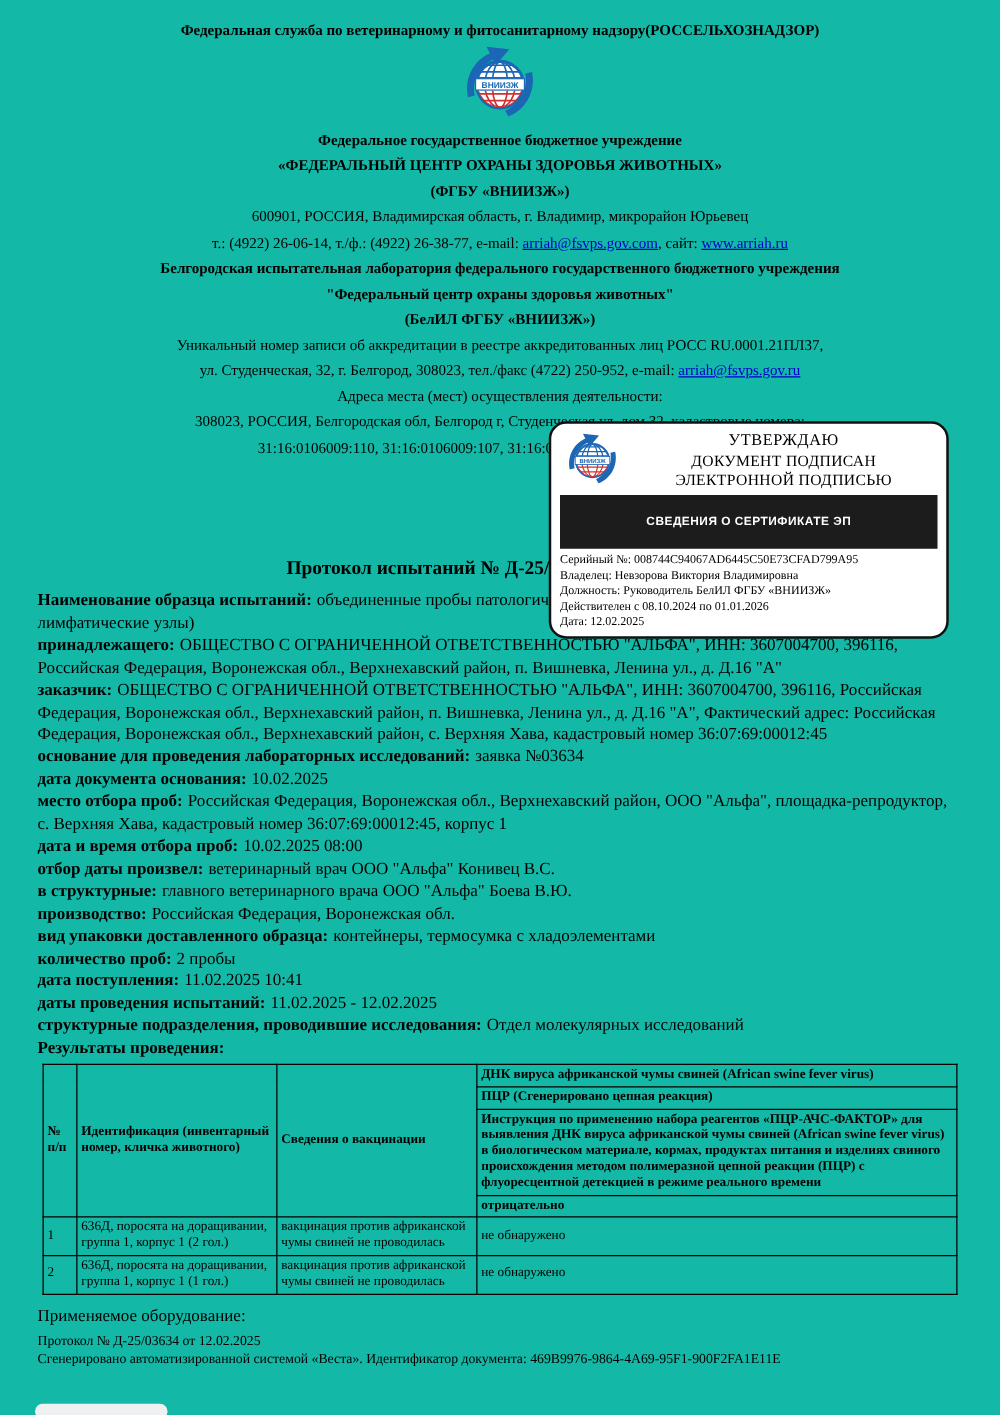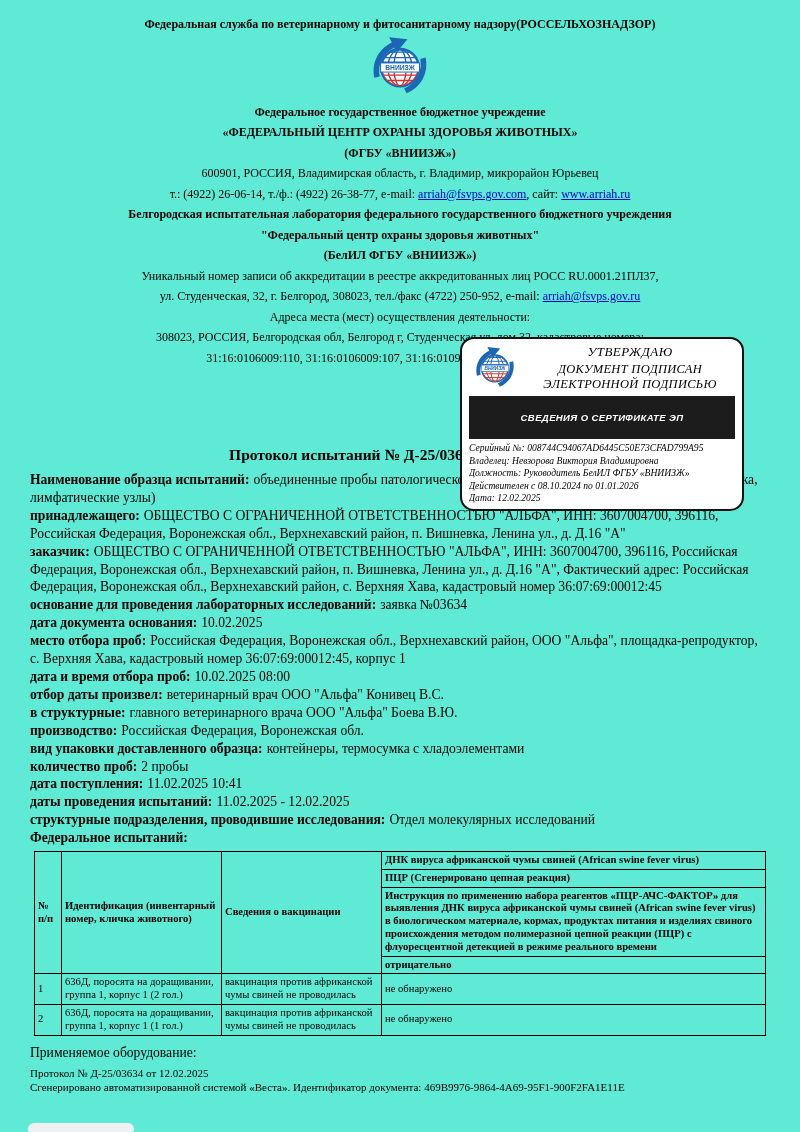--- a/index.html
+++ b/index.html
@@ -1,31 +1,31 @@
 <!DOCTYPE html>
 <html><head>
 <meta charset="utf-8">
 <style>
   html,body{margin:0;padding:0;background:#ffffff;}
   .page{
-    position:relative;width:800px;height:1132px;background:#5eead4;
+    position:relative;width:800px;height:1132px;background:#14b8a6;
     font-family:"Liberation Serif","DejaVu Serif",serif;color:#000;
     overflow:hidden;
   }
   
   .header{text-align:center;padding-top:14px;font-size:12px;line-height:20.5px;}
   .header .b{font-weight:bold;}
   .logo-wrap{height:64px;margin:1px 0 2px 0;}
   .logo-img{height:62px;width:78px;vertical-align:top;}
   a.link{color:#0000cc;text-decoration:underline;cursor:pointer;}
   
   .stamp{
-    position:absolute;top:337px;right:56px;width:284px;
+    position:absolute;top:337px;right:41px;width:320px;
     border:2.5px solid #111;border-radius:14px;background:#fff;
-    padding:5px 7px 4px 7px;box-sizing:border-box;z-index:5;font-style:italic;
+    padding:5px 7px 4px 7px;box-sizing:border-box;z-index:5;
   }
   .stamp-top{display:flex;align-items:center;}
   .stamp-logo{width:52px;height:44px;flex:0 0 auto;margin-right:4px;}
   .stamp-top-text{flex:1;text-align:center;}
   .stamp-approve{font-size:13px;letter-spacing:.5px;margin-bottom:2px;}
   .stamp-signed{font-size:12.5px;line-height:15px;letter-spacing:.3px;}
   .stamp-bar{
     background:#1c1c1c;color:#fff;text-align:center;font-size:9.5px;
     font-weight:bold;letter-spacing:.4px;padding:16px 0;margin:4px 0 3px 0;
     font-family:"Liberation Sans","DejaVu Sans",sans-serif;
@@ -150,21 +150,21 @@
     <div class="field"><b>место отбора проб:</b><span>Российская Федерация, Воронежская обл., Верхнехавский район, ООО "Альфа", площадка-репродуктор, с. Верхняя Хава, кадастровый номер 36:07:69:00012:45, корпус 1</span></div>
     <div class="field"><b>дата и время отбора проб:</b><span>10.02.2025 08:00</span></div>
     <div class="field"><b>отбор даты произвел:</b><span>ветеринарный врач ООО "Альфа" Конивец В.С.</span></div>
     <div class="field"><b>в структурные:</b><span>главного ветеринарного врача ООО "Альфа" Боева В.Ю.</span></div>
     <div class="field"><b>производство:</b><span>Российская Федерация, Воронежская обл.</span></div>
     <div class="field"><b>вид упаковки доставленного образца:</b><span>контейнеры, термосумка с хладоэлементами</span></div>
     <div class="field"><b>количество проб:</b><span>2 пробы</span></div>
     <div class="field"><b>дата поступления:</b><span>11.02.2025 10:41</span></div>
     <div class="field"><b>даты проведения испытаний:</b><span>11.02.2025 - 12.02.2025</span></div>
     <div class="field"><b>структурные подразделения, проводившие исследования:</b><span>Отдел молекулярных исследований</span></div>
-    <div class="field"><b>Федеральное испытаний:</b></div>
+    <div class="field"><b>Результаты проведения:</b></div>
   </div>
 
   <div class="results">
     <table class="res">
       <colgroup>
           <col style="width:27px">
           <col style="width:160px">
           <col style="width:160px">
           <col>
         </colgroup>

